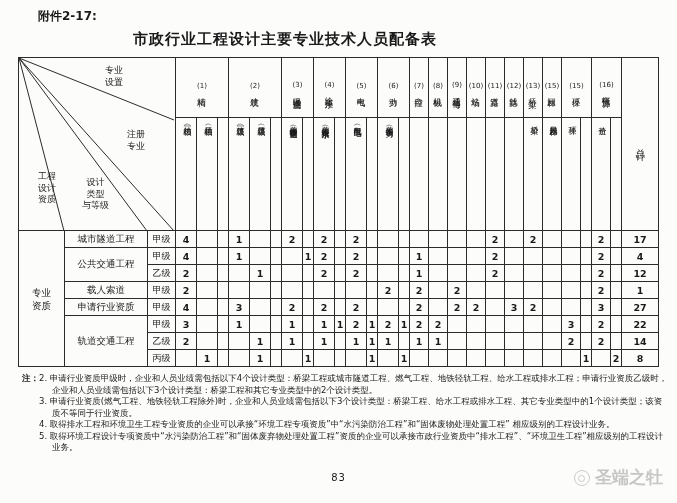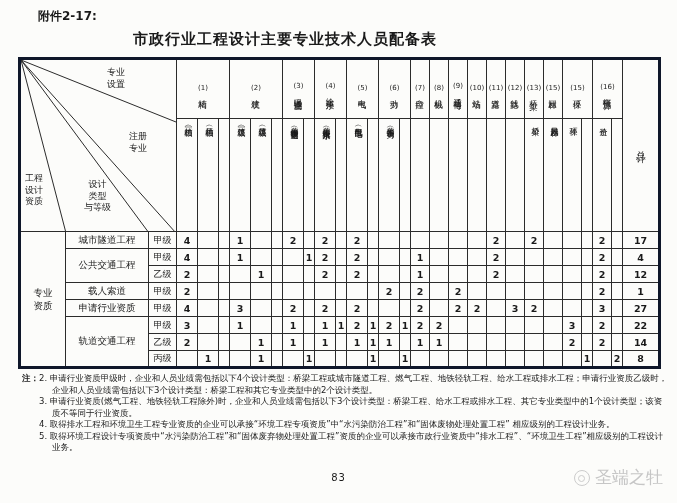--- a/index.html
+++ b/index.html
@@ -9,21 +9,21 @@
     font-family: "DejaVu Sans", "Liberation Sans", sans-serif;
     color: #1a1a1a;
     position: relative;
     overflow: hidden;
   }
   .attachment { position: absolute; left: 38px; top: 8px; font-size: 12px; font-weight: bold; }
   .title { position: absolute; left: 0; top: 30px; width: 570px; text-align: center;
            font-size: 15px; font-weight: bold; letter-spacing: 1px; }
 
   table#main { position: absolute; left: 18px; top: 57px; border-collapse: collapse;
-               table-layout: fixed; border: 3px solid #0f172a; }
+               table-layout: fixed; border: 1px solid #0f172a; }
   td { border: 1px solid #2b2b2b; text-align: center; vertical-align: middle;
        padding: 0; overflow: hidden; }
   tr.h1 { height: 60px; }
   tr.h2 { height: 113px; }
   tbody tr { height: 17px; }
 
   .secnum { font-size: 7px; line-height: 9px; padding-top: 1px; }
   .v { writing-mode: vertical-rl; margin: 0 auto; }
   .secname { font-size: 8.5px; letter-spacing: 1.5px; }
   td.sub { vertical-align: top; }
@@ -32,33 +32,33 @@
   .qualcell { font-size: 9.5px; line-height: 13px; }
   .gname { font-size: 9.5px; }
   .grade { font-size: 9px; font-family: Liberation Mono, monospace; }
   .dcell { font-size: 9.5px; font-weight: bold; }
 
   td.corner { position: relative; }
   td.corner svg { position: absolute; left: 0; top: 0; display: block; }
   .clabel { position: absolute; font-size: 9px; line-height: 11.5px; text-align: center; white-space: nowrap; }
   #cl-setup { left: 86px; top: 7px; }
   #cl-reg   { left: 108px; top: 71px; }
-  #cl-qual  { left: 4px;  top: 113px; }
+  #cl-qual  { left: 19px;  top: 113px; }
   #cl-type  { left: 63px;  top: 119px; }
 
   .notes { position: absolute; left: 22px; top: 373px; width: 648px;
            font-size: 8.5px; line-height: 11.5px; display: flex; }
   .notes-label { flex: none; font-weight: bold; }
   .note-item { padding-left: 13px; text-indent: -13px; }
 
   .pagenum { position: absolute; left: 0; right: 0; top: 472px; text-align: center;
              font-size: 10px; letter-spacing: 1px; }
 
   .watermark { position: absolute; right: 14px; top: 466px; display: flex;
-               align-items: center; gap: 5px; color: #c6c6c6; font-size: 17px; font-weight: normal; }
+               align-items: center; gap: 5px; color: #c6c6c6; font-size: 17px; font-weight: bold; }
   .wm-icon { width: 16px; height: 16px; border: 1.5px solid #cccccc; border-radius: 50%;
              position: relative; flex: none; }
   .wm-icon::after { content: ""; position: absolute; left: 3px; top: 4px; width: 5px; height: 5px;
                     border: 1px solid #cccccc; border-radius: 50%; }
 </style>
 </head>
 <body>
 
 <div class="attachment">附件2-17:</div>
 <div class="title">市政行业工程设计主要专业技术人员配备表</div>

